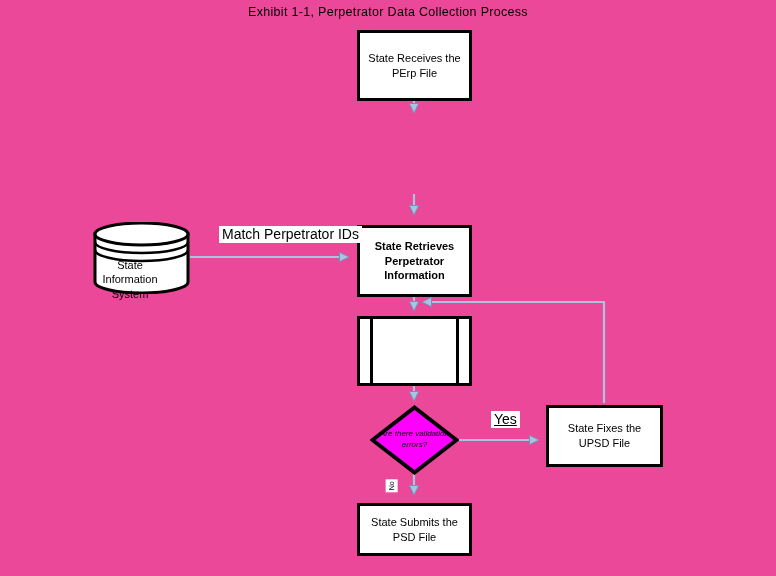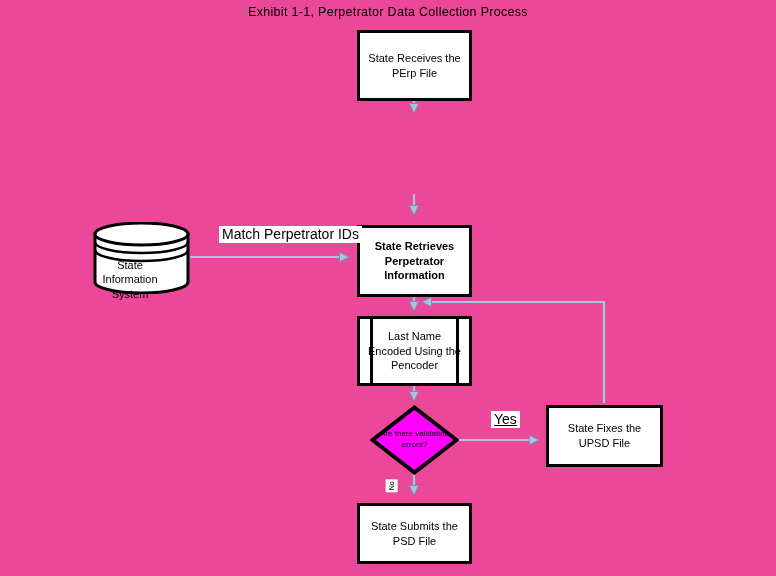--- a/index.html
+++ b/index.html
@@ -175,35 +175,34 @@
       <ellipse cx="48.5" cy="12" rx="46.5" ry="11" fill="#ffffff" stroke="#000000" stroke-width="3"></ellipse>
       <path d="M2,20 A46.5,11 0 0 0 95,20" fill="none" stroke="#000000" stroke-width="2.4"></path>
       <path d="M2,28 A46.5,11 0 0 0 95,28" fill="none" stroke="#000000" stroke-width="2.4"></path>
     </svg>
     <div class="db-label">State Information System</div>
   </div>
 
   <div class="node proc-box" style="left:357px; top:316px; width:115px; height:70px;">
     <span class="predef-rail left"></span>
     <span class="predef-rail right"></span>
-    <span class="txt">Last Name Encoded Using the Pencoder</span>
-  </div>
-
-  <div class="diamond-wrap" style="left:370px; top:405px; width:89px; height:70px;">
+  </div>
+
+  <div class="diamond-wrap" style="left:370px; top:405px; width:89px; height:70px;font-style:italic;">
     <svg width="89" height="70" viewBox="0 0 89 70" xmlns="http://www.w3.org/2000/svg">
       <polygon points="44.5,2.5 86.5,35 44.5,67.5 2.5,35" fill="#ff00ff" stroke="#000000" stroke-width="4"></polygon>
     </svg>
     <div class="diamond-label">Are there validation errors?</div>
   </div>
 
   <div class="node proc-box" style="left:546px; top:405px; width:117px; height:62px;">
     <span class="txt">State Fixes the UPSD File</span>
   </div>
 
-  <div class="node proc-box" style="left:357px; top:503px; width:115px; height:61px;">
+  <div class="node proc-box" style="left:357px; top:503px; width:115px; height:53px;">
     <span class="txt">State Submits the PSD File</span>
   </div>
 
   <div class="edge-label" style="left:219px; top:226px;">Match Perpetrator IDs</div>
 
   <div class="edge-label" style="left:491px; top:411px;text-decoration:underline;">Yes</div>
 
   <div class="edge-label tiny" style="left:385px; top:480px;">No</div>
 
 </div>

